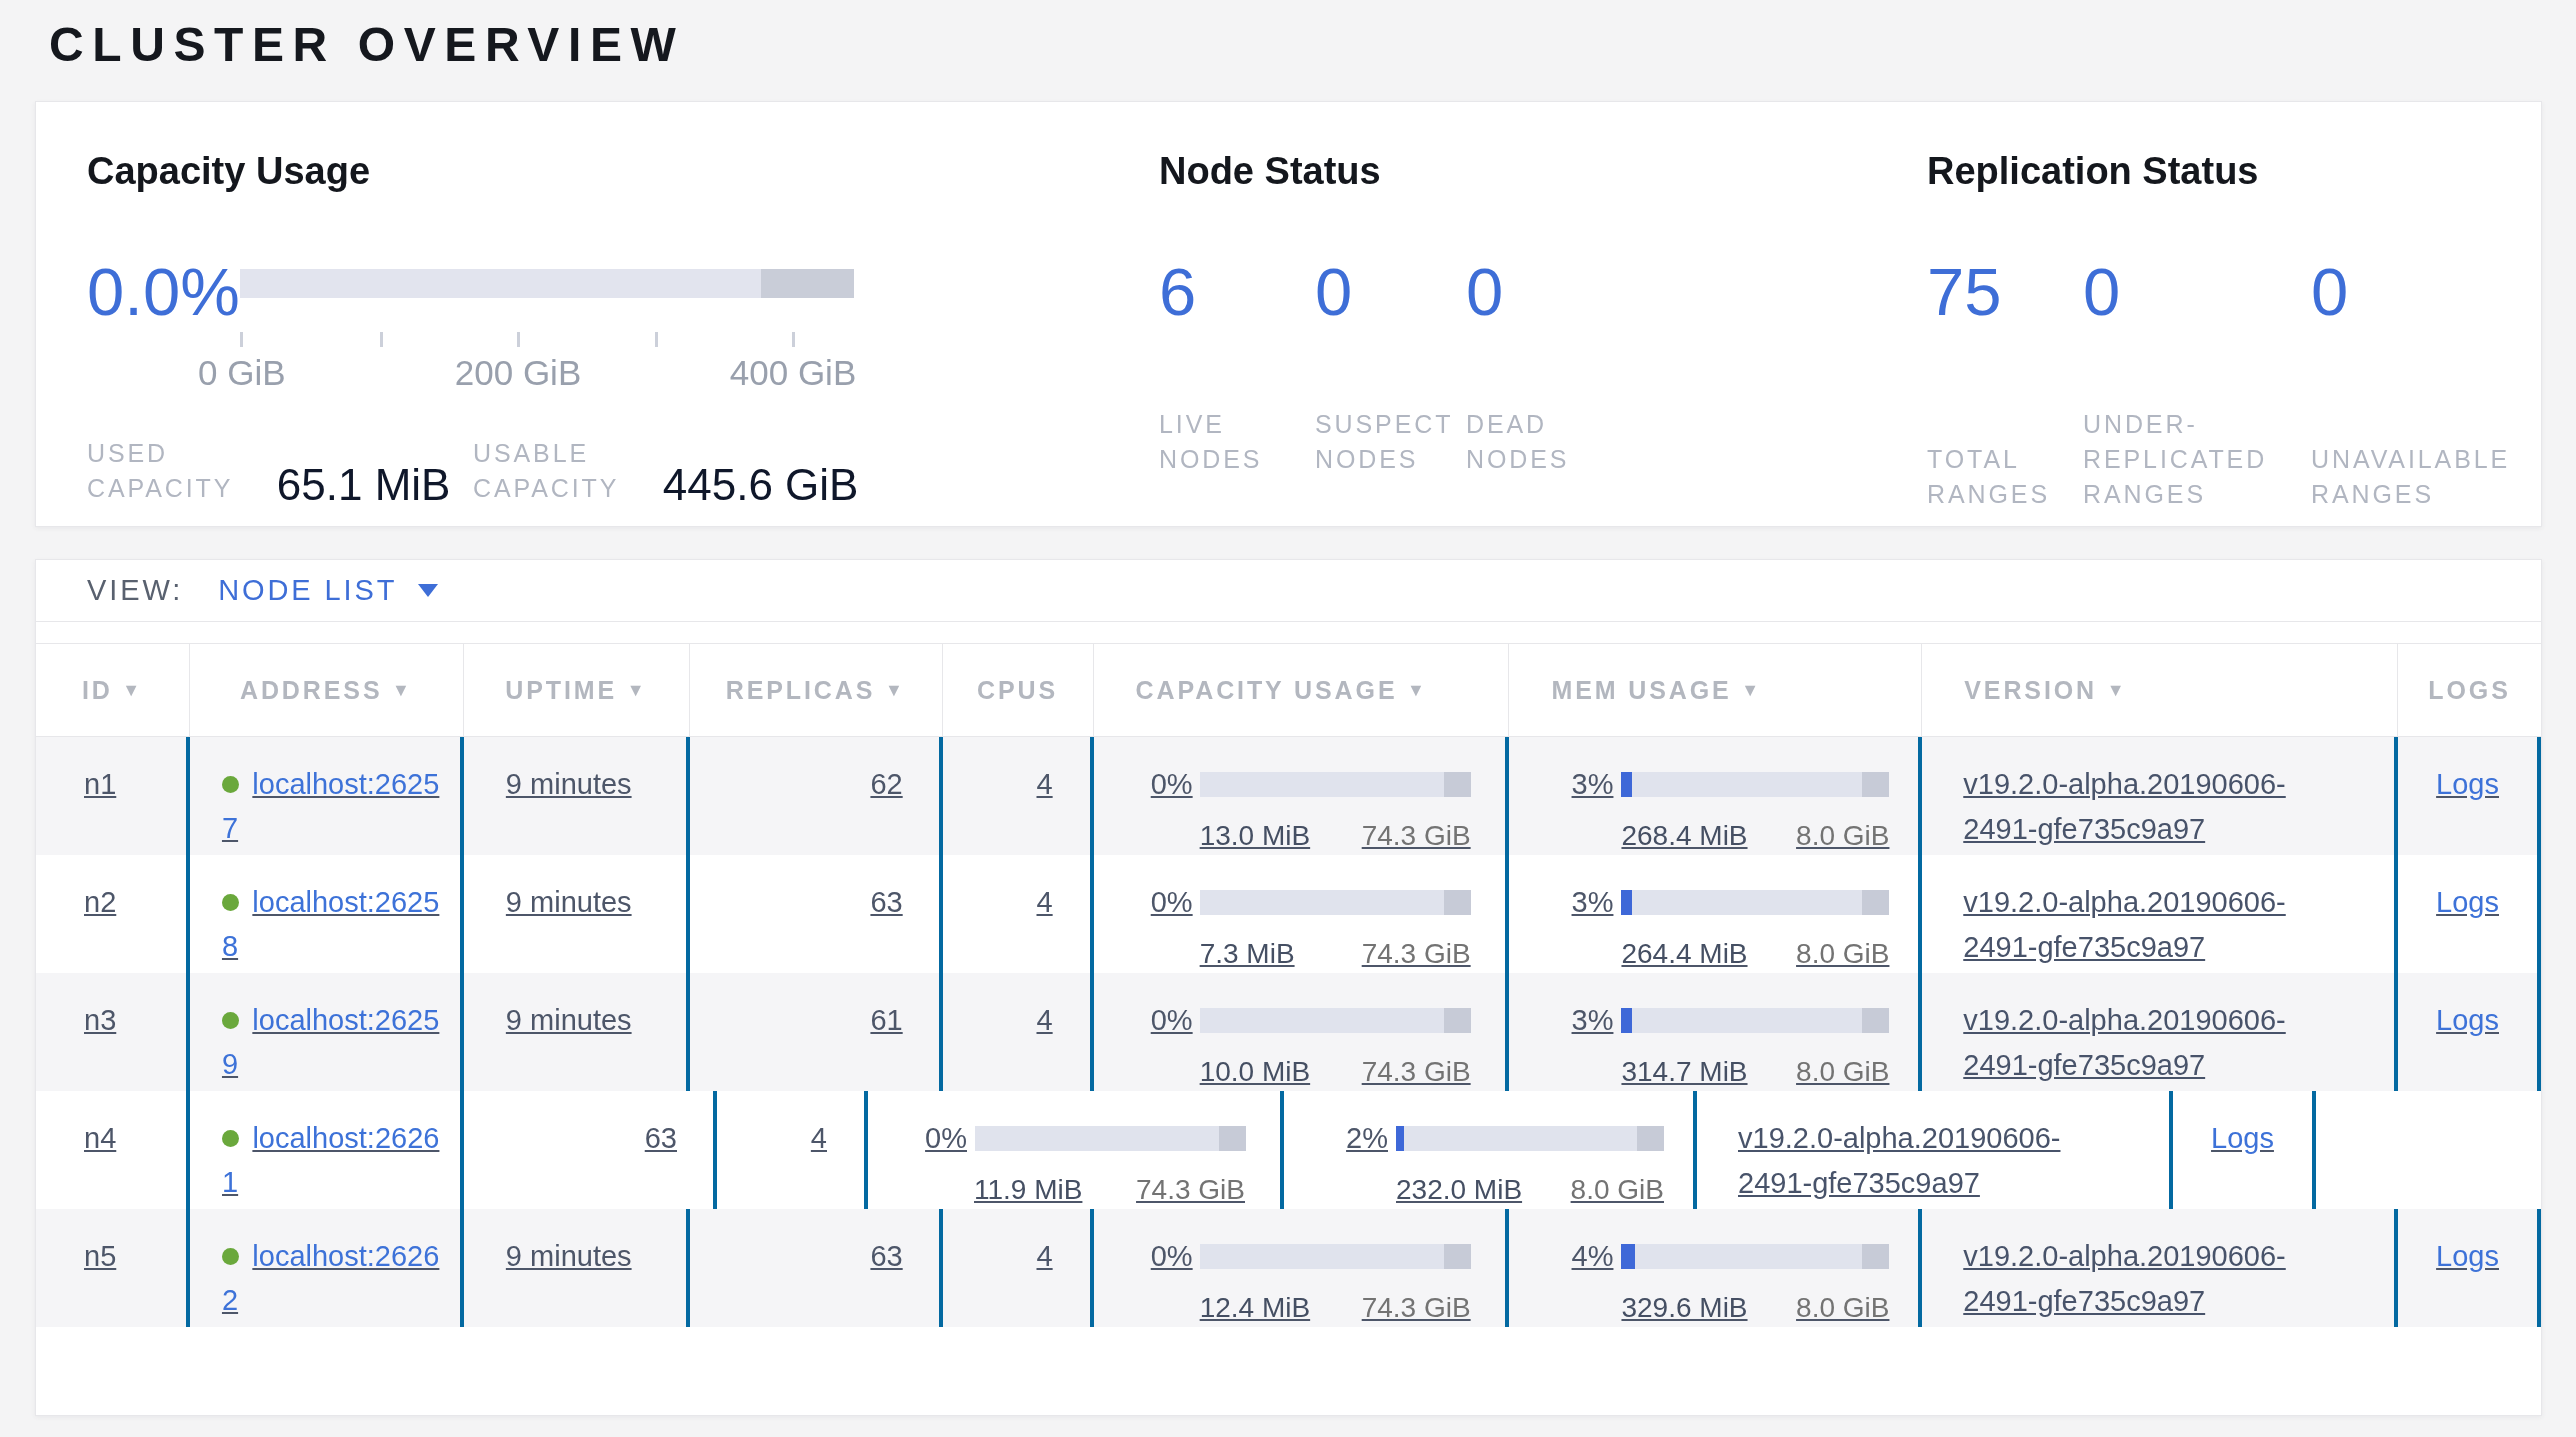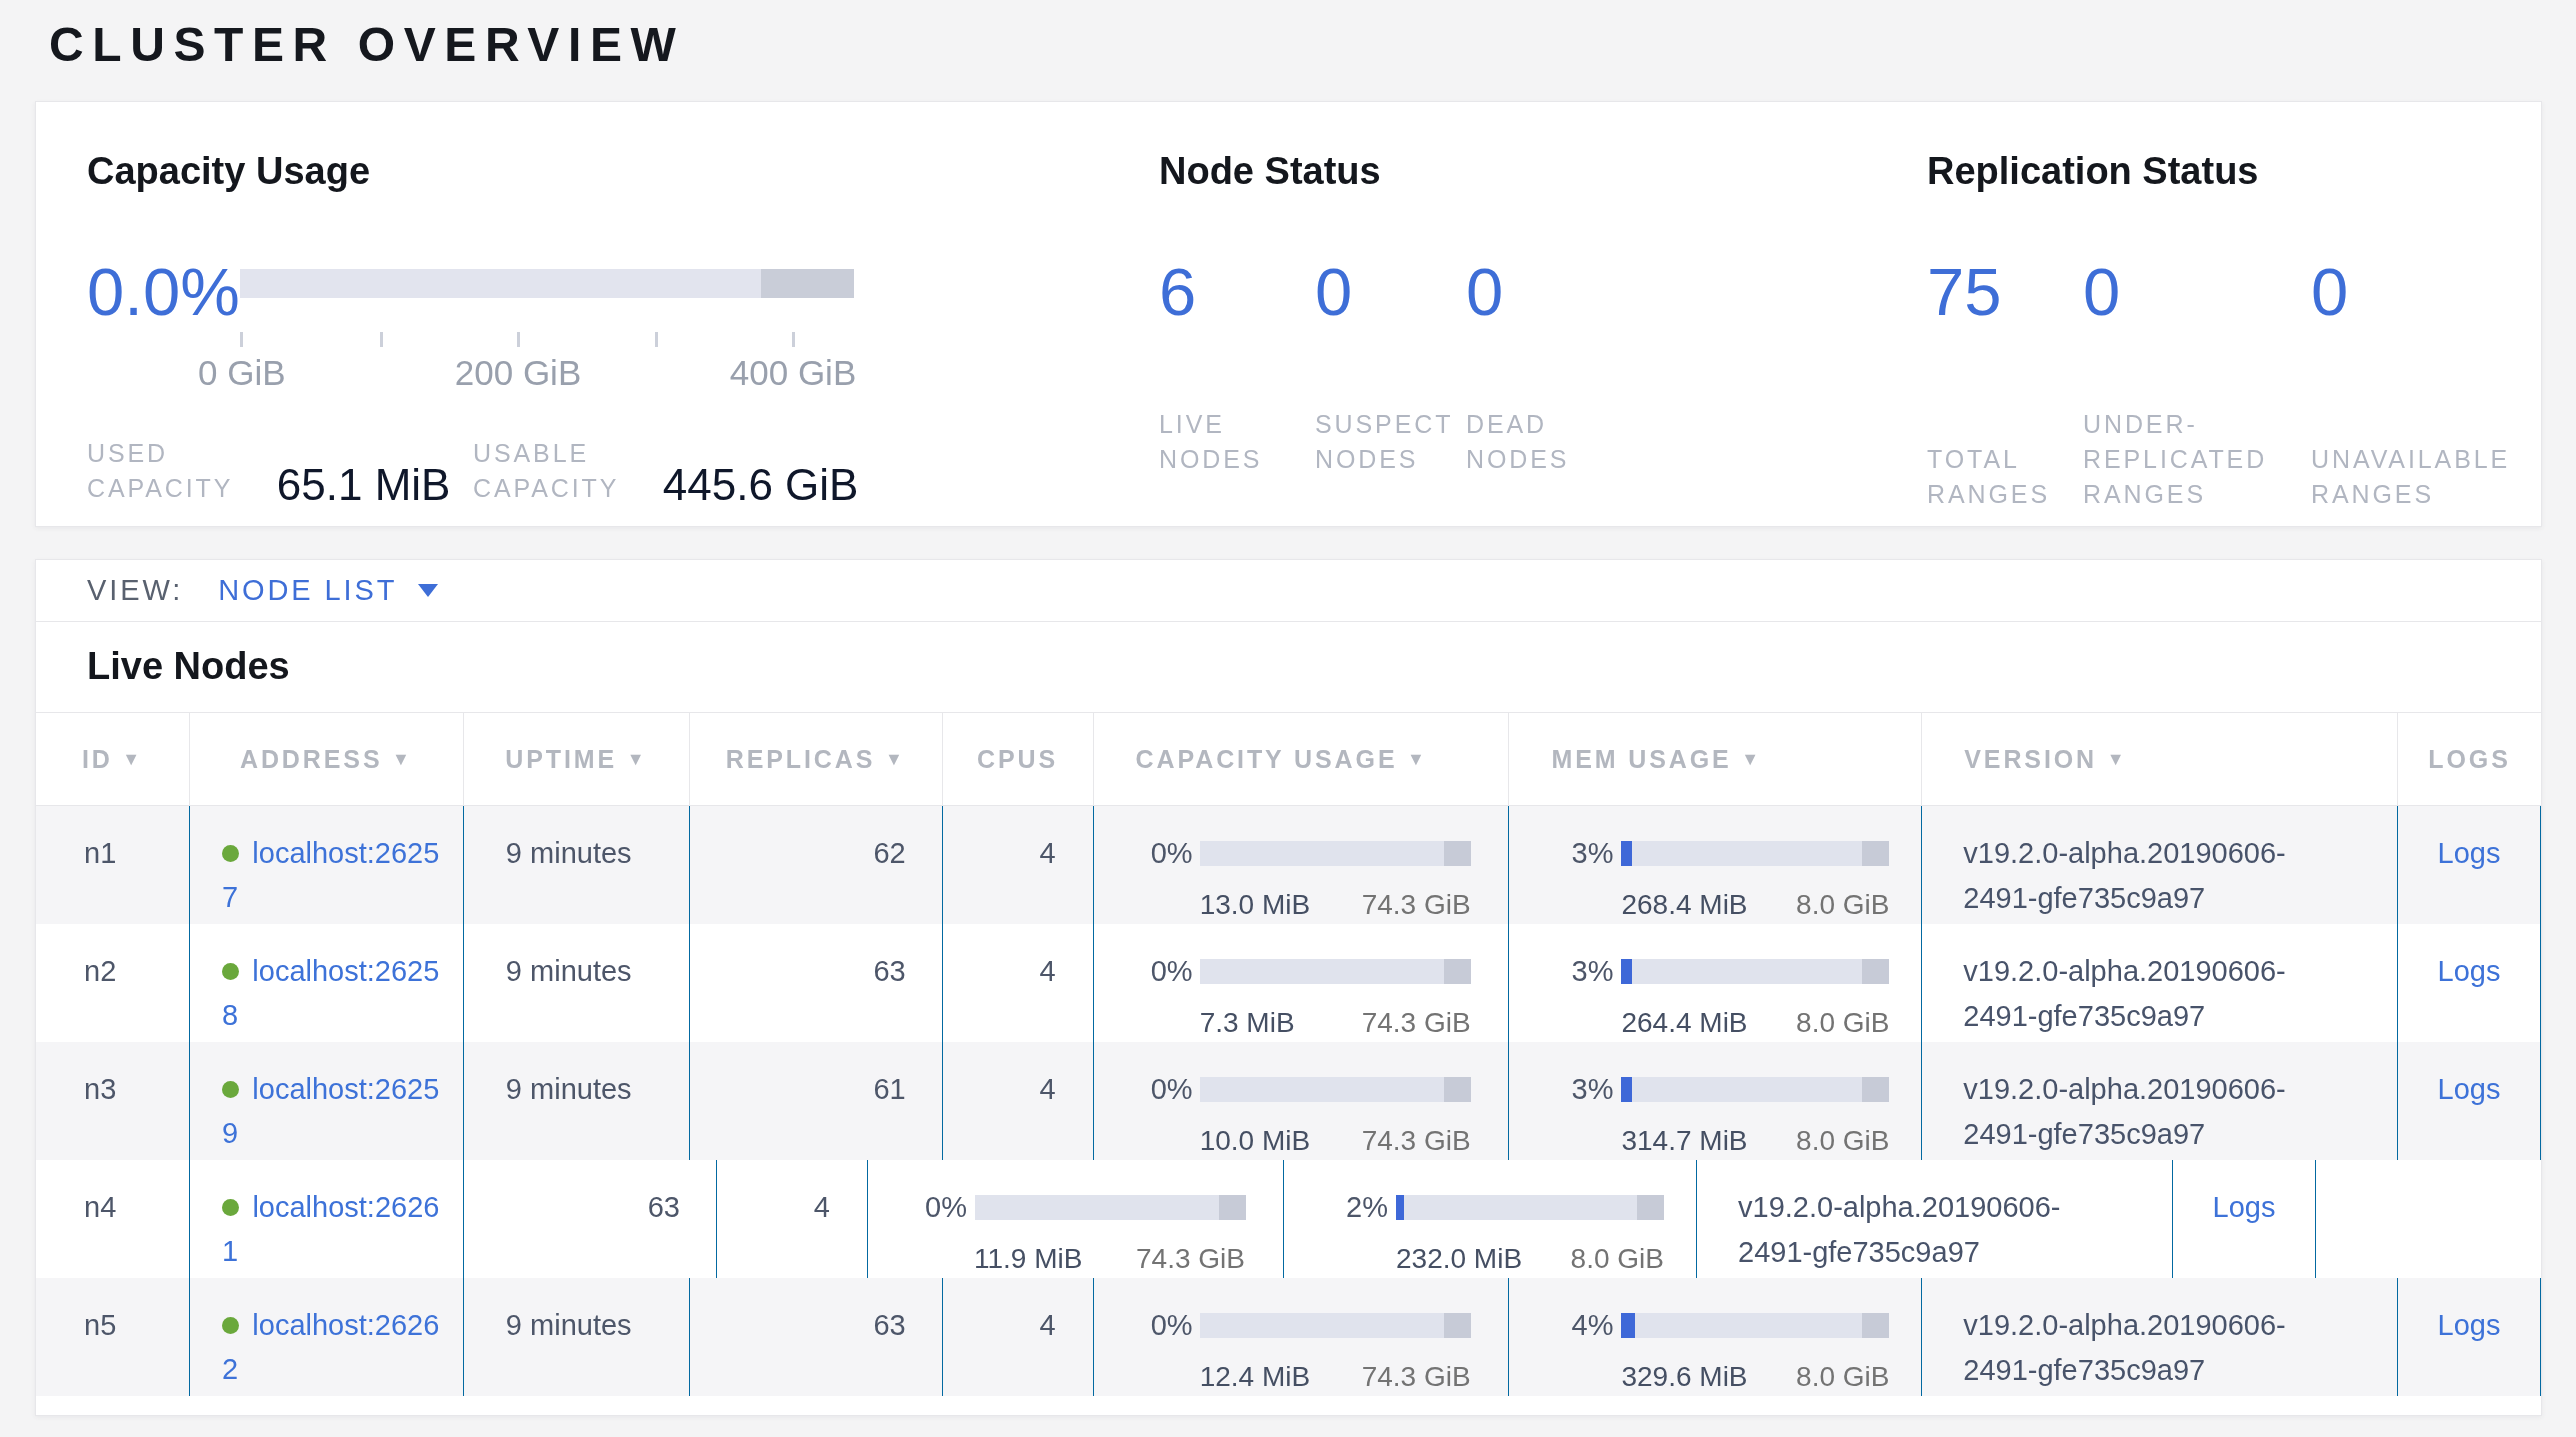--- a/index.html
+++ b/index.html
@@ -63,21 +63,21 @@
         letter-spacing:2.9px; color:#b3b7bf; border-right:1px solid #e7e7ea; }
   .th.left { justify-content:flex-start; padding-left:42px; }
   .sort-arrow { font-size:18px; margin-left:9.6px; color:#b3b7bf; }
   .c-id{width:154px}.c-addr{width:274px}.c-up{width:226px}.c-rep{width:253px}.c-cpu{width:151px}
   .c-cap{width:416px}.c-mem{width:413px}.c-ver{width:476px}.c-logs{width:143px;border-right:none}
 
   .tr { display:flex; height:118px; background:#fff; }
   .tr:nth-child(odd) { background:#f5f5f7; }
   .tr-partial { height:21px; background:#fff; }
   .td { padding-top:25px; font-size:29px; color:#4d5669; line-height:44px;
-        border-right:1px solid #0369a1; overflow:hidden; }
+        border-right:4px solid #0369a1; overflow:hidden;text-decoration:underline; }
   .td-id { padding-left:48px; }
   .td-addr { padding-left:32px; padding-right:19px; }
   .dot { display:inline-block; width:17px; height:17px; border-radius:50%; background:#6aa83c;
          margin-right:13.4px; transform:translateY(-1px); }
   .addr-link { color:#3d72d8; text-decoration:none; word-break:break-all; cursor:pointer; }
   .td-up { padding-left:42px; }
   .td-rep { text-align:right; padding-right:36px; }
   .td-cpu { text-align:right; padding-right:37px; }
   .bar-line { display:flex; align-items:center; height:44px; }
   .pct { text-align:right; margin-right:7.7px; font-size:29px; color:#4d5669; }
@@ -193,21 +193,20 @@
   <div class="panel panel2">
 
     <div class="view-bar">
       <span class="view-label">VIEW:</span>
       <span class="view-select">
         <span class="view-value">NODE LIST</span>
         <span class="caret"></span>
       </span>
     </div>
 
-    <div class="live-title">Live Nodes</div>
 
     <div class="ltable">
       <div class="thead">
         <div class="th c-id">
             <span>ID</span>
             <span class="sort-arrow">▼</span>
           </div>
         <div class="th c-addr">
             <span>ADDRESS</span>
             <span class="sort-arrow">▼</span>

